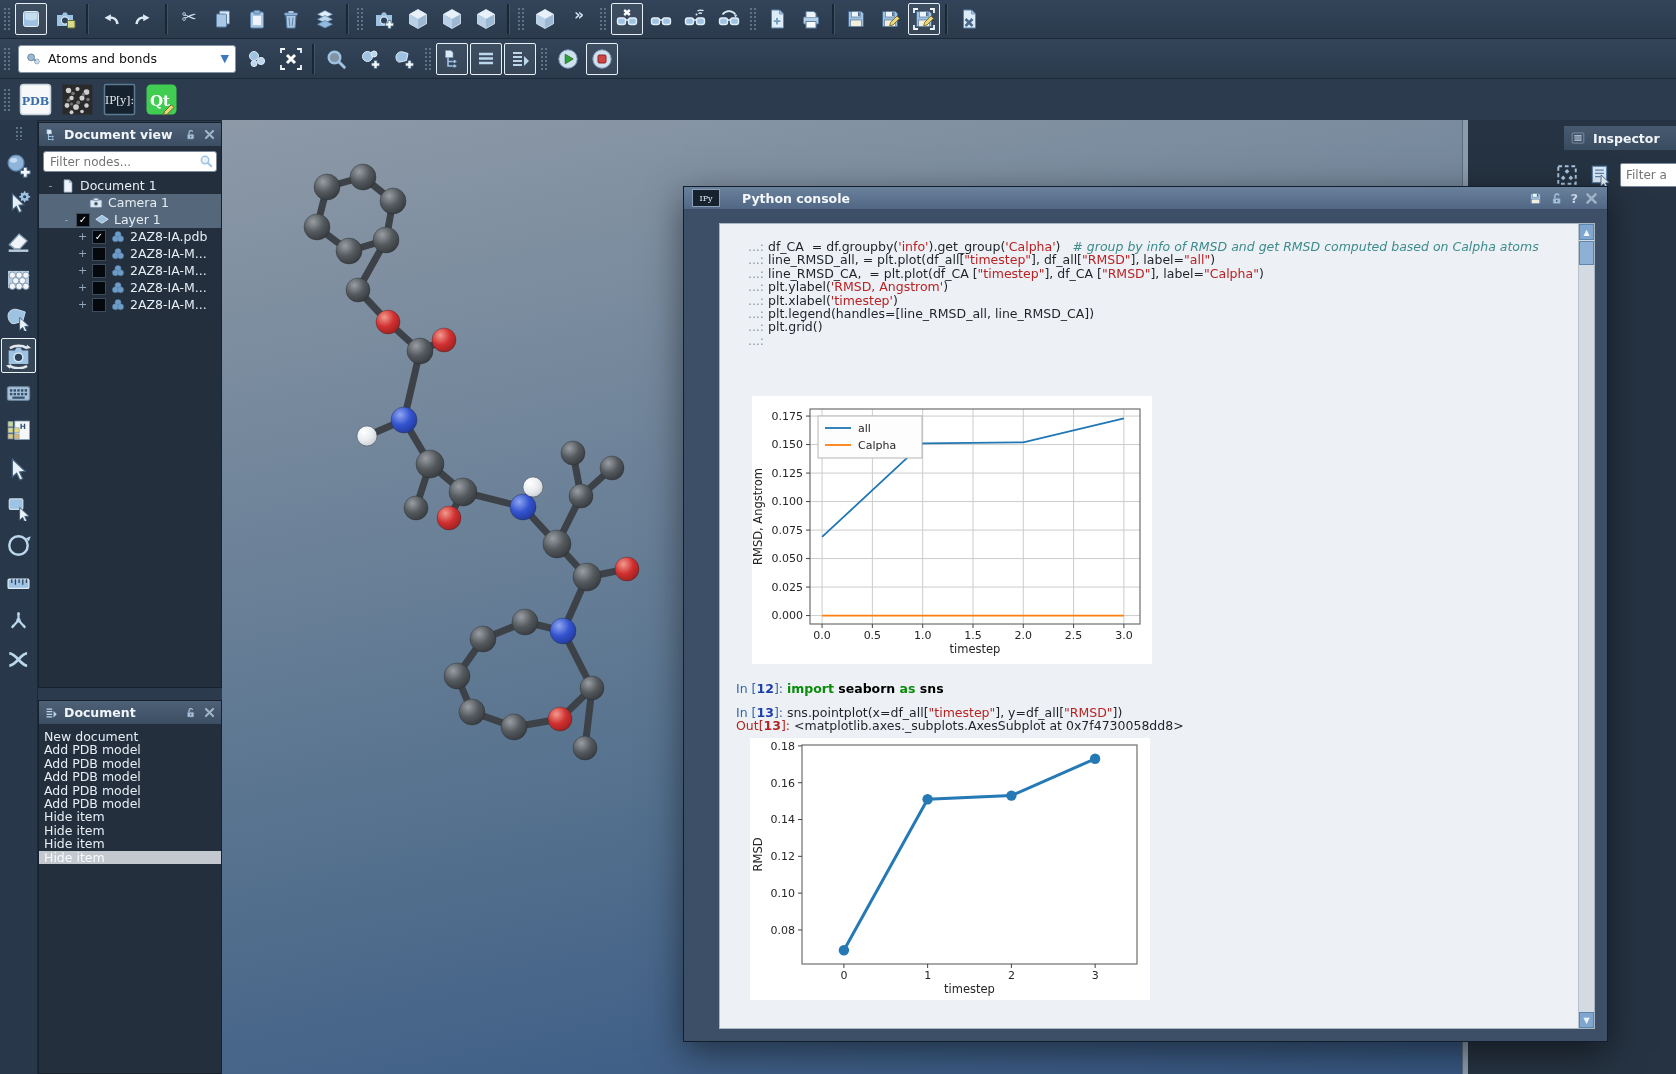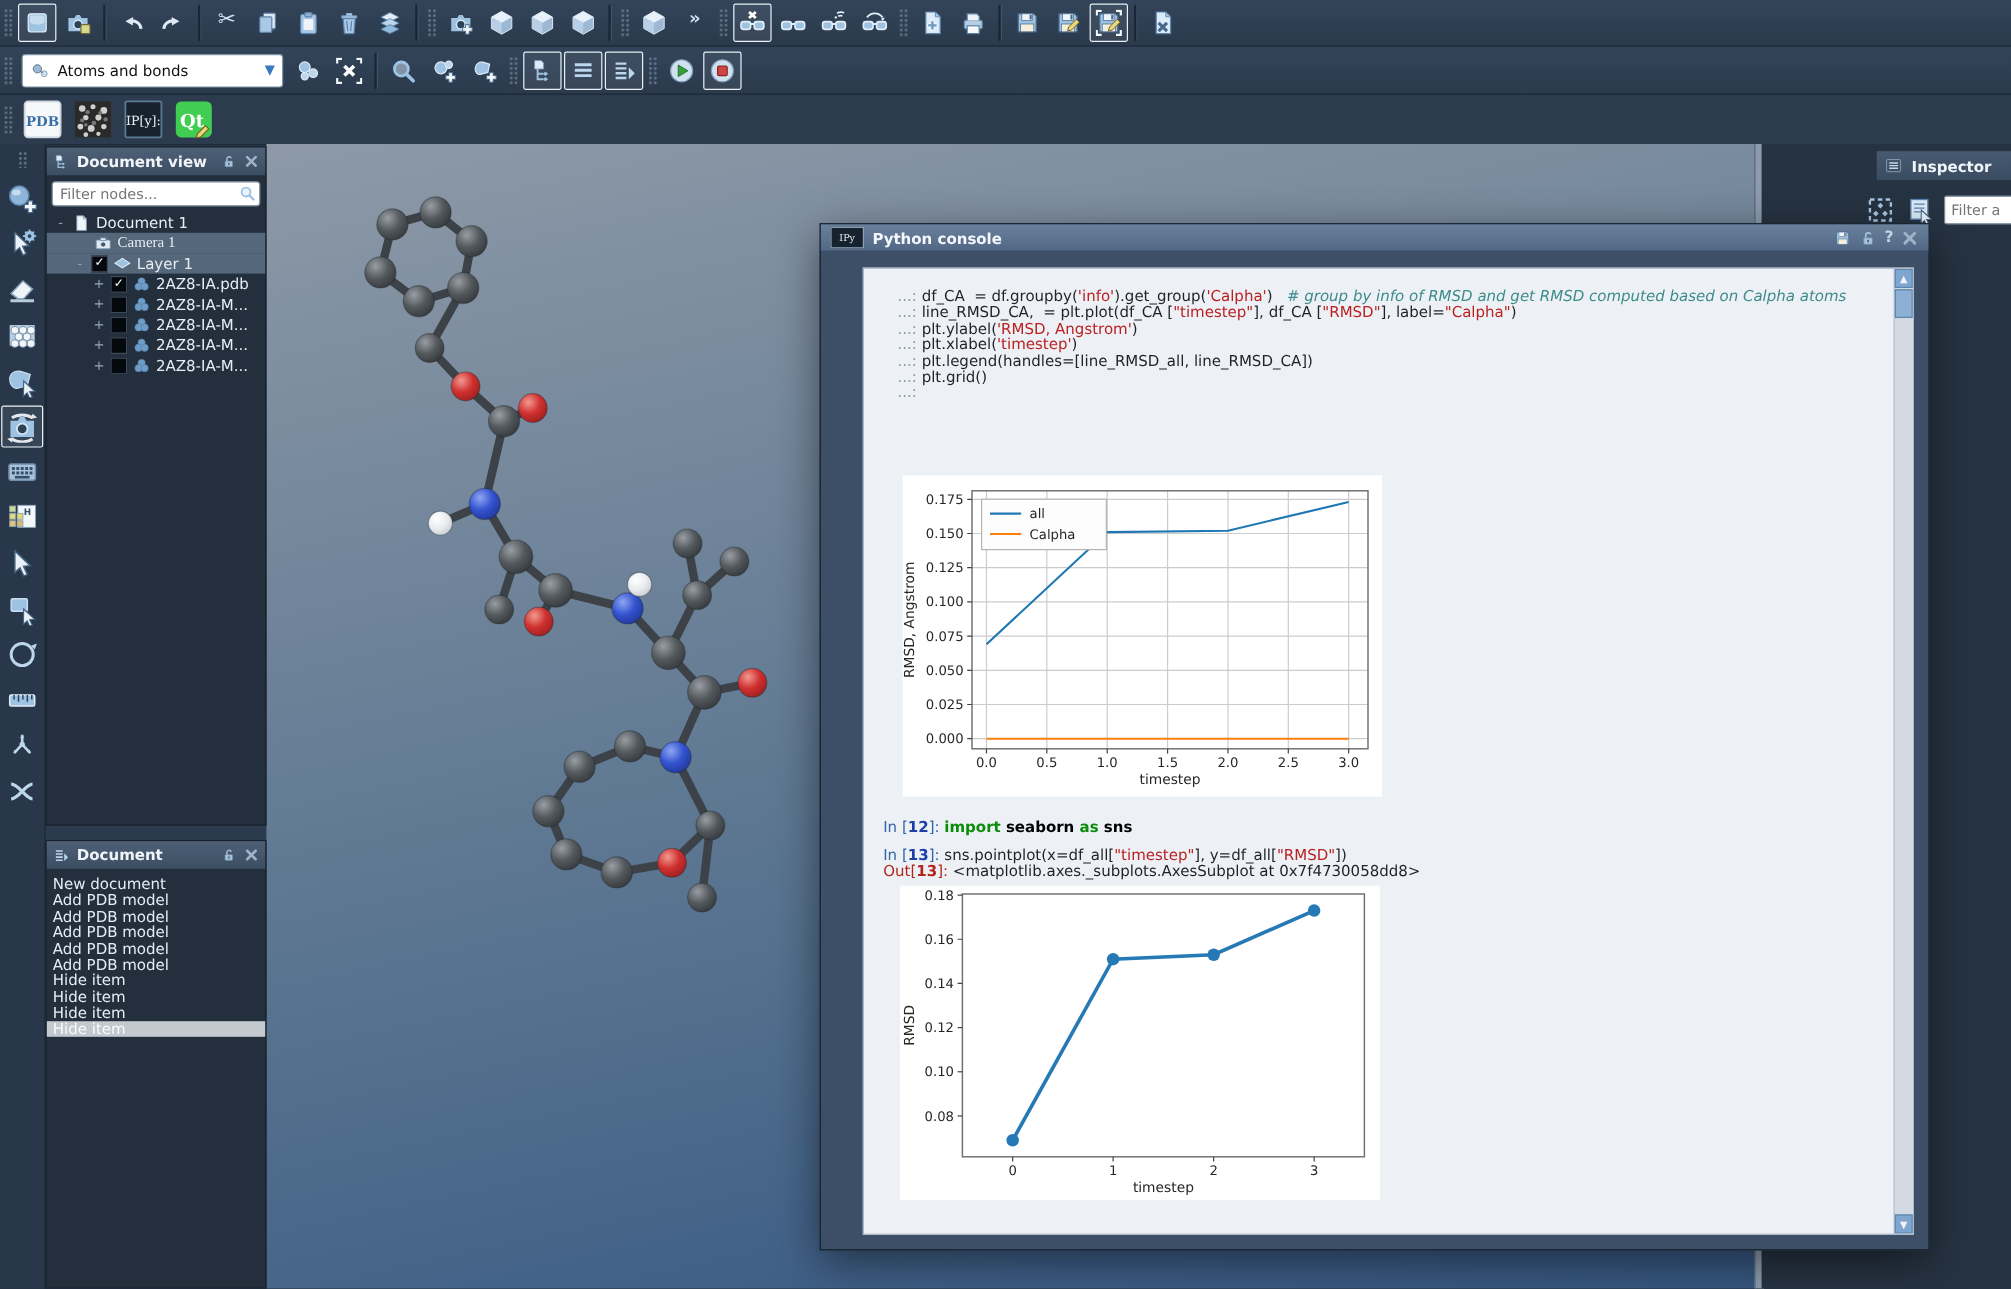--- a/index.html
+++ b/index.html
@@ -52,21 +52,21 @@
   #vdivider{position:absolute;left:1462px;top:120px;width:6px;bottom:0;background:#8c9cae;border-left:1px solid #5d6d7e;border-right:1px solid #5d6d7e;}
   
   #inspector{position:absolute;left:1468px;top:120px;width:208px;bottom:0;background:#263342;overflow:hidden;}
   .insp-head{margin:6px 0 0 96px;height:24px;background:linear-gradient(#475a70,#3a4c60);display:flex;align-items:center;gap:7px;padding:0 6px;font-weight:bold;color:#f1f5fa;}
   .insp-row{margin:10px 0 0 86px;display:flex;align-items:center;gap:7px;}
   .insp-btn{width:28px;height:28px;display:flex;align-items:center;justify-content:center;border:1px solid transparent;}
   .insp-btn .ic{width:24px;height:24px;}
   .insp-row input{width:80px;height:22px;border:1px solid #7a8a9a;border-radius:2px;padding:0 5px;font:12px "DejaVu Sans",sans-serif;color:#555;background:#fff;outline:none;}
   
   #console{position:absolute;left:683px;top:186px;width:925px;height:856px;background:#3d4f66;border:1px solid #121e2b;box-sizing:border-box;box-shadow:0 10px 34px rgba(0,0,0,.5);z-index:5;}
-  .console-titlebar{height:22px;background:linear-gradient(#6a819c,#516785);display:flex;align-items:center;gap:7px;padding:0 8px;border-bottom:1px solid #3b4c62;}
+  .console-titlebar{height:22px;background:linear-gradient(#6a819c,#516785);display:flex;align-items:center;gap:22px;padding:0 8px;border-bottom:1px solid #3b4c62;}
   .ipy-chip{width:26px;height:16px;background:#16222e;border:1px solid #8aa0b6;color:#dfe8f1;font-size:8px;font-family:"DejaVu Serif",serif;display:flex;align-items:center;justify-content:center;flex:none;}
   .console-title{font-weight:bold;color:#f4f8fc;flex:1;}
   .ctb-icons{display:flex;align-items:center;gap:6px;}
   .console-inner{position:absolute;left:35px;top:36px;right:12px;bottom:12px;background:#edf1f6;border:1px solid #a9b6c4;overflow:hidden;}
   .code-block{position:absolute;left:16px;right:30px;}
   .code-line{white-space:pre;font-size:12.5px;line-height:13.4px;}
   .tk-p{color:#3465a4;} .tk-pn{color:#1a3faa;font-weight:bold;} .tk-cp{color:#8595a5;}
   .tk-o{color:#b3261e;} .tk-on{color:#b3261e;font-weight:bold;}
   .tk-t{color:#1f2328;} .tk-s{color:#ba2121;} .tk-c{color:#3d8b8b;font-style:italic;}
   .tk-k{color:#0a8c0a;font-weight:bold;} .tk-m{color:#000000;font-weight:bold;}
@@ -765,21 +765,21 @@
         <div class="tree-row" style="padding-left: 6px;">
           <span class="tree-exp">-</span>
           <span class="ic">
             <svg viewBox="0 0 22 22">
               <path d="M5.5 2.5h7.5l3.5 3.5v13.5H5.5z" fill="#eef4fa" stroke="#7a96b2"></path>
               <path d="M13 2.5V6h3.5" fill="none" stroke="#7a96b2"></path>
             </svg>
           </span>
           <span>Document 1</span>
         </div>
-        <div class="tree-row sel" style="padding-left: 24px; font-family: Liberation Serif, serif;">
+        <div class="tree-row sel" style="padding-left: 34px;">
           <span class="tree-exp"></span>
           <span class="ic">
             <svg viewBox="0 0 22 22">
               <rect x="3" y="7" width="16" height="10" rx="1.5" fill="#dfe9f2" stroke="#7a96b2"></rect>
               <rect x="8" y="4.5" width="6" height="3" fill="#dfe9f2" stroke="#7a96b2"></rect>
               <circle cx="11" cy="12" r="3" fill="#43586d" stroke="#eef4fa"></circle>
             </svg>
           </span>
           <span>Camera 1</span>
         </div>
@@ -961,20 +961,21 @@
             <svg viewBox="0 0 22 22">
               <path d="M5 5l12 12M17 5L5 17" stroke="#9db4c8" stroke-width="3.6" stroke-linecap="round"></path>
             </svg>
           </span>
       </span>
     </div>
     <div class="console-inner">
       <div id="code-blocks">
           <div class="code-block" style="top: 16px;">
             <div class="code-line"><span class="tk-cp">   ...: </span><span class="tk-t">df_CA  = df.groupby(</span><span class="tk-s">'info'</span><span class="tk-t">).get_group(</span><span class="tk-s">'Calpha'</span><span class="tk-t">)   </span><span class="tk-c"># group by info of RMSD and get RMSD computed based on Calpha atoms</span></div>
+            <div class="code-line"><span class="tk-cp">   ...: </span><span class="tk-t">line_RMSD_all, = plt.plot(df_all[</span><span class="tk-s">"timestep"</span><span class="tk-t">], df_all[</span><span class="tk-s">"RMSD"</span><span class="tk-t">], label=</span><span class="tk-s">"all"</span><span class="tk-t">)</span></div>
             <div class="code-line"><span class="tk-cp">   ...: </span><span class="tk-t">line_RMSD_CA,  = plt.plot(df_CA [</span><span class="tk-s">"timestep"</span><span class="tk-t">], df_CA [</span><span class="tk-s">"RMSD"</span><span class="tk-t">], label=</span><span class="tk-s">"Calpha"</span><span class="tk-t">)</span></div>
             <div class="code-line"><span class="tk-cp">   ...: </span><span class="tk-t">plt.ylabel(</span><span class="tk-s">'RMSD, Angstrom'</span><span class="tk-t">)</span></div>
             <div class="code-line"><span class="tk-cp">   ...: </span><span class="tk-t">plt.xlabel(</span><span class="tk-s">'timestep'</span><span class="tk-t">)</span></div>
             <div class="code-line"><span class="tk-cp">   ...: </span><span class="tk-t">plt.legend(handles=[line_RMSD_all, line_RMSD_CA])</span></div>
             <div class="code-line"><span class="tk-cp">   ...: </span><span class="tk-t">plt.grid()</span></div>
             <div class="code-line"><span class="tk-cp">   ...: </span></div>
           </div>
           <div class="code-block" style="top: 458px;">
             <div class="code-line"><span class="tk-p">In [</span><span class="tk-pn">12</span><span class="tk-p">]: </span><span class="tk-k">import </span><span class="tk-m">seaborn </span><span class="tk-k">as </span><span class="tk-m">sns</span></div>
           </div>

